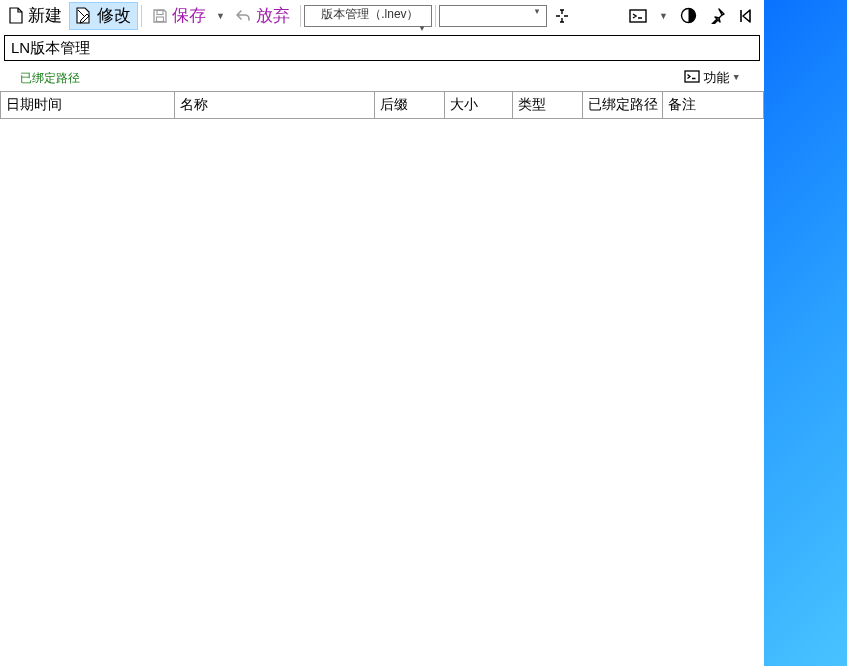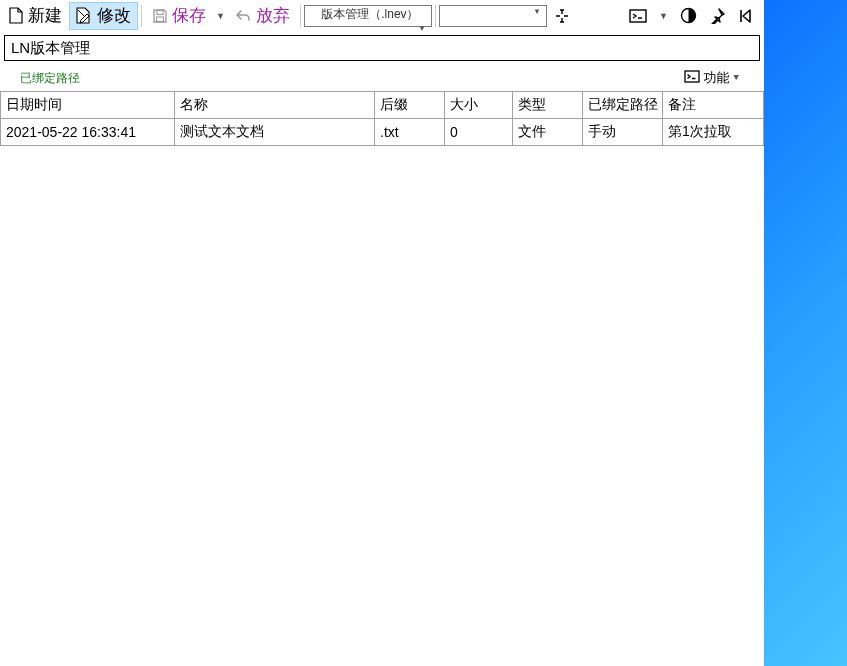--- a/index.html
+++ b/index.html
@@ -291,26 +291,17 @@
           <th>日期时间</th>
           <th>名称</th>
           <th>后缀</th>
           <th>大小</th>
           <th>类型</th>
           <th>已绑定路径</th>
           <th>备注</th>
         </tr>
       </thead>
       <tbody id="tbody">
-          <tr>
-            <td>2021-05-22 16:33:41</td>
-            <td>测试文本文档</td>
-            <td>.txt</td>
-            <td>0</td>
-            <td>文件</td>
-            <td>手动</td>
-            <td>第1次拉取</td>
-          </tr>
         </tbody>
     </table>
   </div>
 
 </div>
 
 </body></html>

